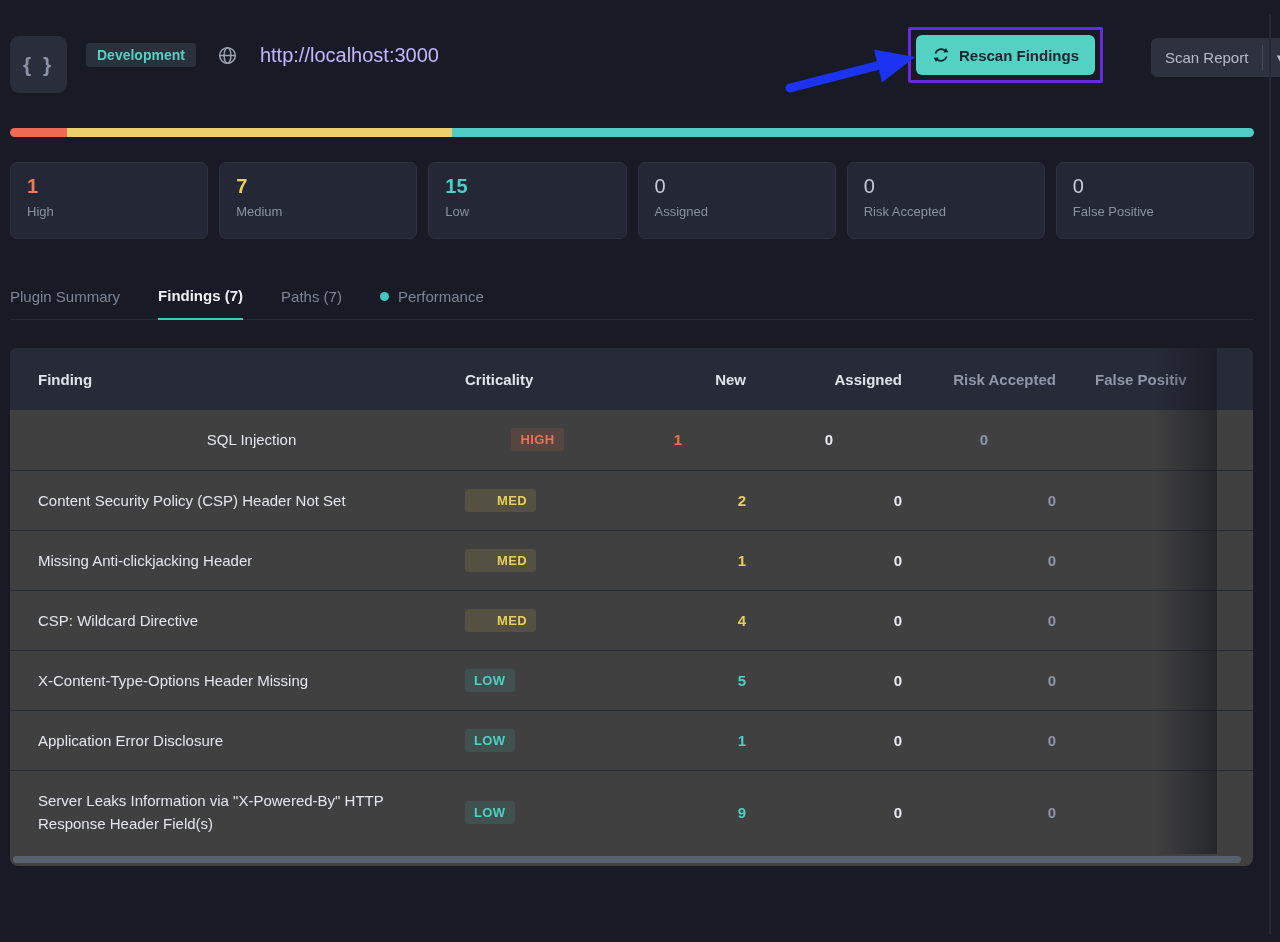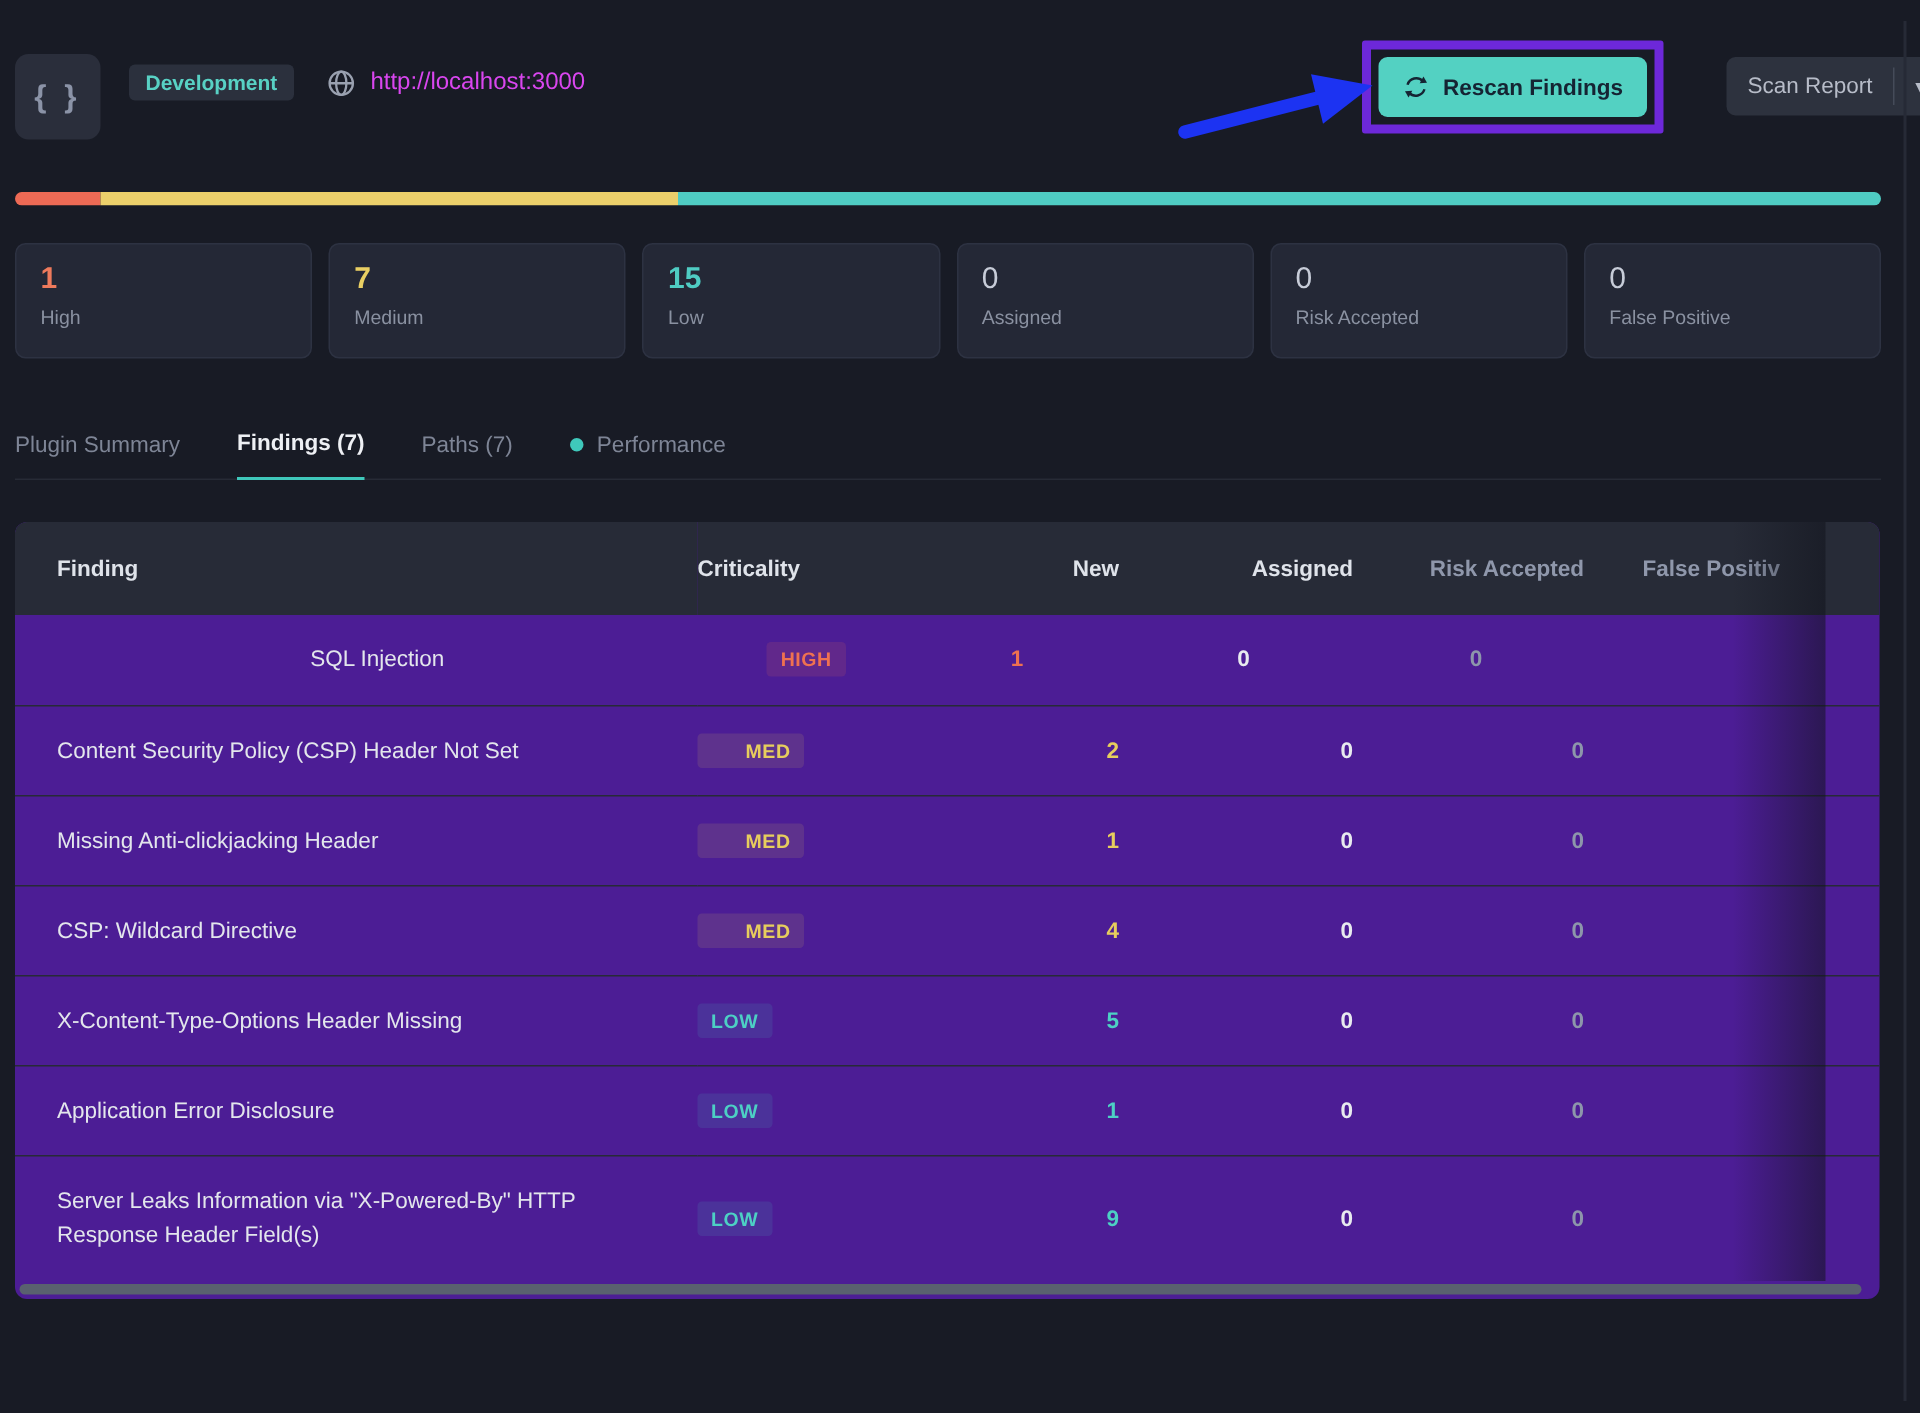--- a/index.html
+++ b/index.html
@@ -26,25 +26,25 @@
   .page-title { font-size: 20px; font-weight: 500; color: #f0f2f6; letter-spacing: 0.2px; }
   .flash-badge {
     width: 22px; height: 22px; border-radius: 50%;
     background: #e9a3ab; display: inline-flex; align-items: center; justify-content: center;
   }
   .meta-row { display: flex; align-items: center; gap: 22px; margin-top: 12px; }
   .env-badge {
     background: #2b303d; color: #58d1c4; font-size: 14px; font-weight: 600;
     padding: 4px 11px; border-radius: 4px;
   }
-  .url-wrap { display: flex; align-items: center; gap: 10px; color: #d946ef; font-size: 16px; }
+  .url-wrap { display: flex; align-items: center; gap: 23px; color: #c4b5fd; font-size: 20px; }
 
   .annotation-box {
     position: absolute; left: 898px; top: 27px;
-    border: 6px solid #6d28d9; padding: 5px; border-radius: 2px;
+    border: 3px solid #6d28d9; padding: 5px; border-radius: 2px;
   }
   .rescan-btn {
     display: flex; align-items: center; gap: 9px;
     background: #53d1c2; color: #152433; border: none; cursor: pointer;
     font-family: "Liberation Sans", sans-serif;
     font-size: 15px; font-weight: 600;
     height: 40px; padding: 0 16px; border-radius: 6px; white-space: nowrap;
   }
   .split-btn {
     position: absolute; left: 1141px; top: 38px; height: 39px; width: 146px;
@@ -93,21 +93,21 @@
   .tab {
     font-size: 15px; color: #7e8596; padding-bottom: 14px; cursor: pointer;
     display: flex; align-items: center; gap: 9px; white-space: nowrap;
   }
   .tab.active { color: #eef0f4; font-weight: 600; border-bottom: 2px solid #3fc8bb; margin-bottom: -1px; }
   .perf-dot { width: 9px; height: 9px; border-radius: 50%; background: #3fc8bb; display: inline-block; }
 
   
   .table-wrap {
     position: relative; margin-top: 28px; width: 1243px;
-    background: #4c1d95; border-radius: 8px; overflow: hidden;
+    background: #404040; border-radius: 8px; overflow: hidden;
     padding-bottom: 12px;
   }
   table { border-collapse: collapse; width: 1243px; table-layout: fixed; }
   thead th {
     background: #272b37; height: 62px; font-size: 15px; font-weight: 700;
     text-align: left; color: #dfe3ea; padding: 0;
   }
   thead th.num { text-align: right; padding-right: 10px; }
   thead th.muted { color: #8f97ab; }
   th.c-finding, td.c-finding { padding-left: 28px; }

